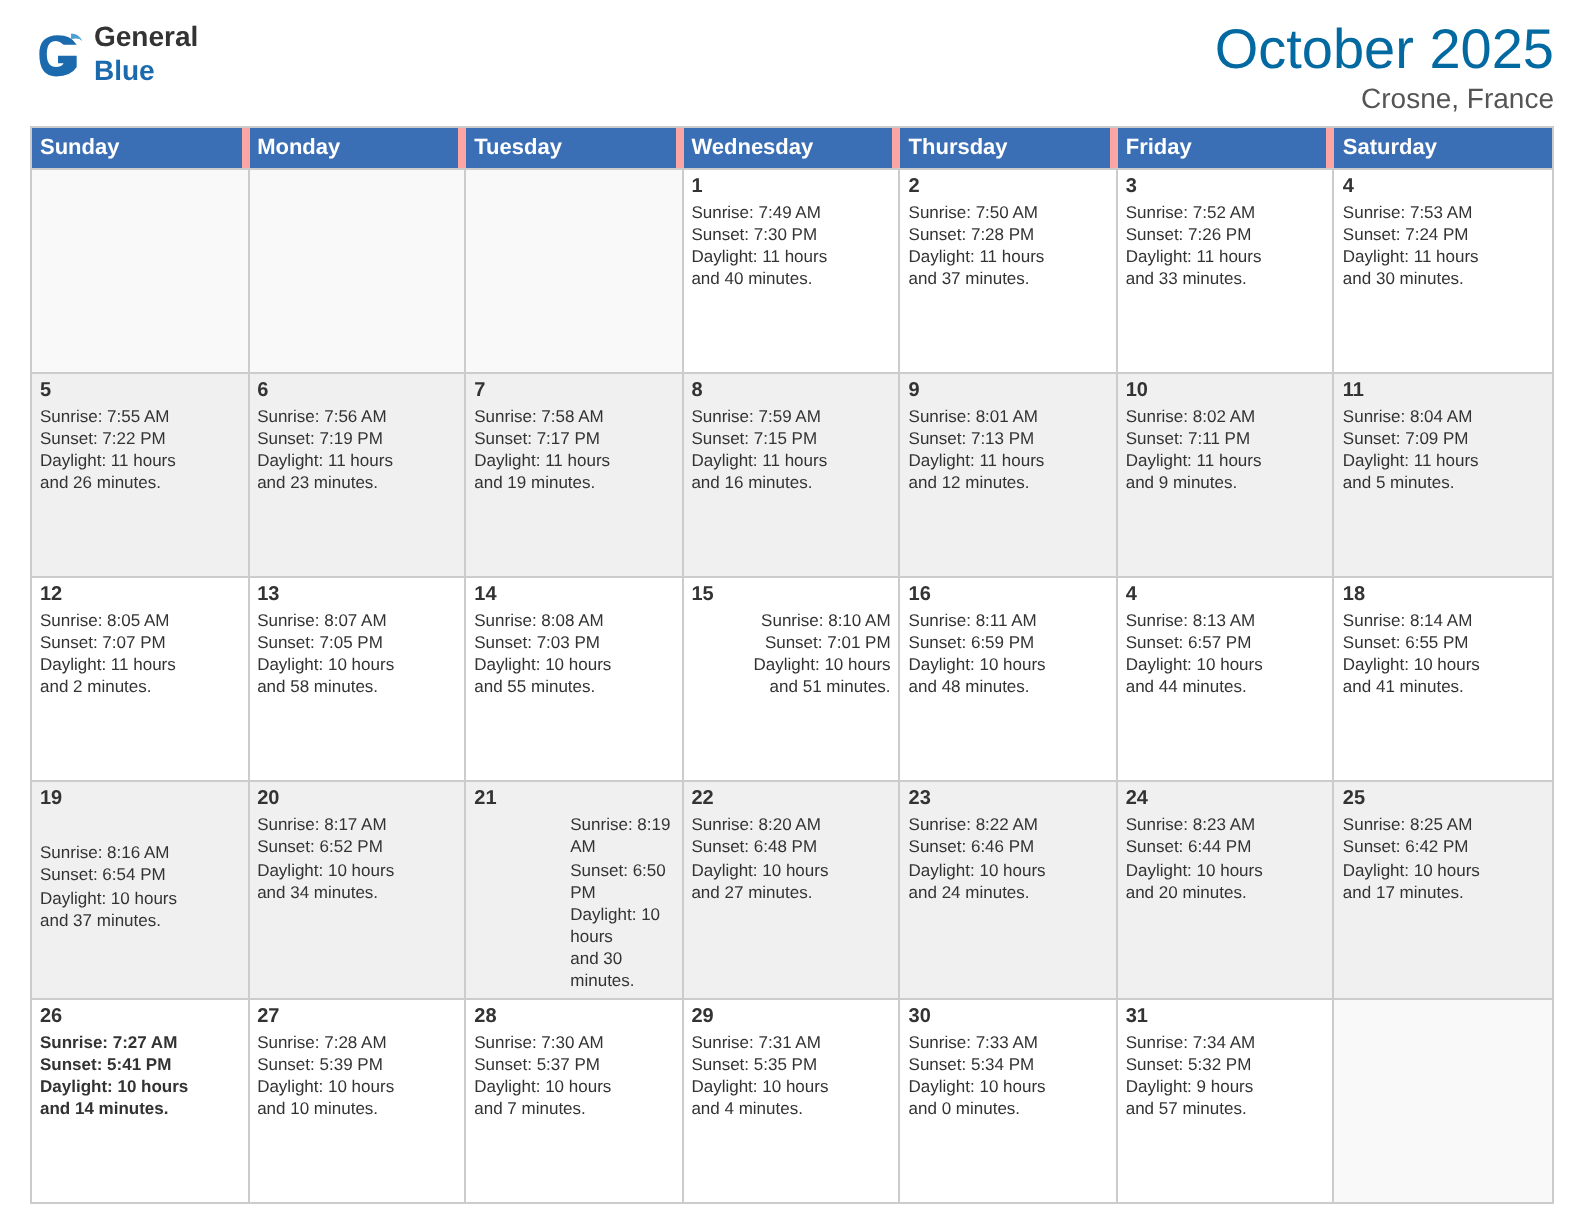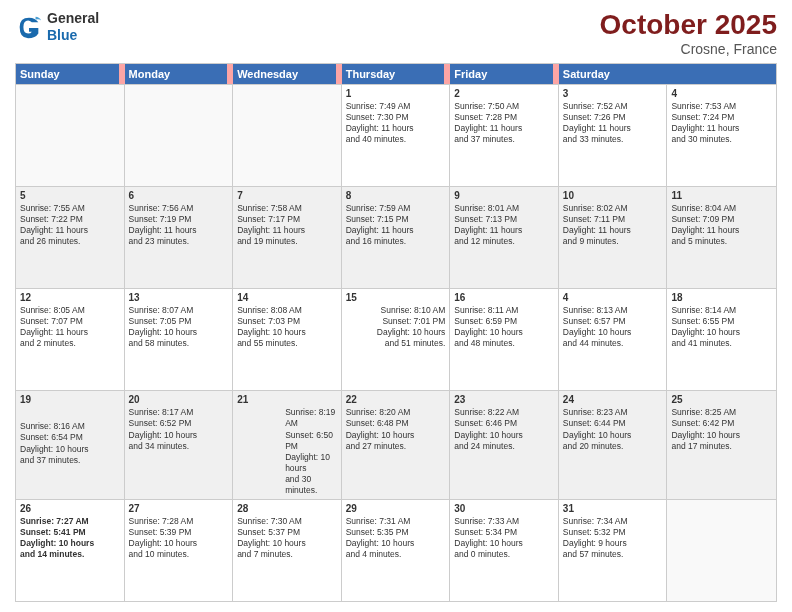--- a/index.html
+++ b/index.html
@@ -36,22 +36,22 @@
     .logo-blue { color: #1a6aad; font-weight: bold; }
     .logo-icon {
       width: 28px;
       height: 28px;
     }
     .title-block {
       text-align: right;
     }
     .month-title {
       font-size: 28px;
-      font-weight: bold;
-      color: #7f1d1d;
+      font-weight: normal;
+      color: #0369a1;
       line-height: 1.1;
     }
     .location {
       font-size: 14px;
       color: #555;
     }
     .calendar {
       flex: 1;
       display: flex;
       flex-direction: column;
@@ -61,21 +61,21 @@
       display: grid;
       grid-template-columns: repeat(7, 1fr);
       background: #3a6eb5;
     }
     .cal-header-cell {
       color: #fff;
       font-size: 11px;
       font-weight: bold;
       padding: 4px 4px;
       text-align: left;
-      border-right: 6px solid #fca5a5;
+      border-right: 4px solid #fca5a5;
     }
     .cal-header-cell:last-child { border-right: none; }
     .cal-body {
       flex: 1;
       display: flex;
       flex-direction: column;
     }
     .cal-row {
       display: grid;
       grid-template-columns: repeat(7, 1fr);
@@ -123,20 +123,21 @@
     <div class="title-block">
       <div class="month-title">October 2025</div>
       <div class="location">Crosne, France</div>
     </div>
   </div>
 
   <div class="calendar">
     <div class="cal-header" id="cal-header">
         <div class="cal-header-cell">Sunday</div>
         <div class="cal-header-cell">Monday</div>
+        <div class="cal-header-cell">Tuesday</div>
         <div class="cal-header-cell">Wednesday</div>
         <div class="cal-header-cell">Thursday</div>
         <div class="cal-header-cell">Friday</div>
         <div class="cal-header-cell">Saturday</div>
       </div>
     <div class="cal-body" id="cal-body">
         <div class="cal-row">
           <div class="cal-cell empty"></div>
           <div class="cal-cell empty"></div>
           <div class="cal-cell empty"></div>

